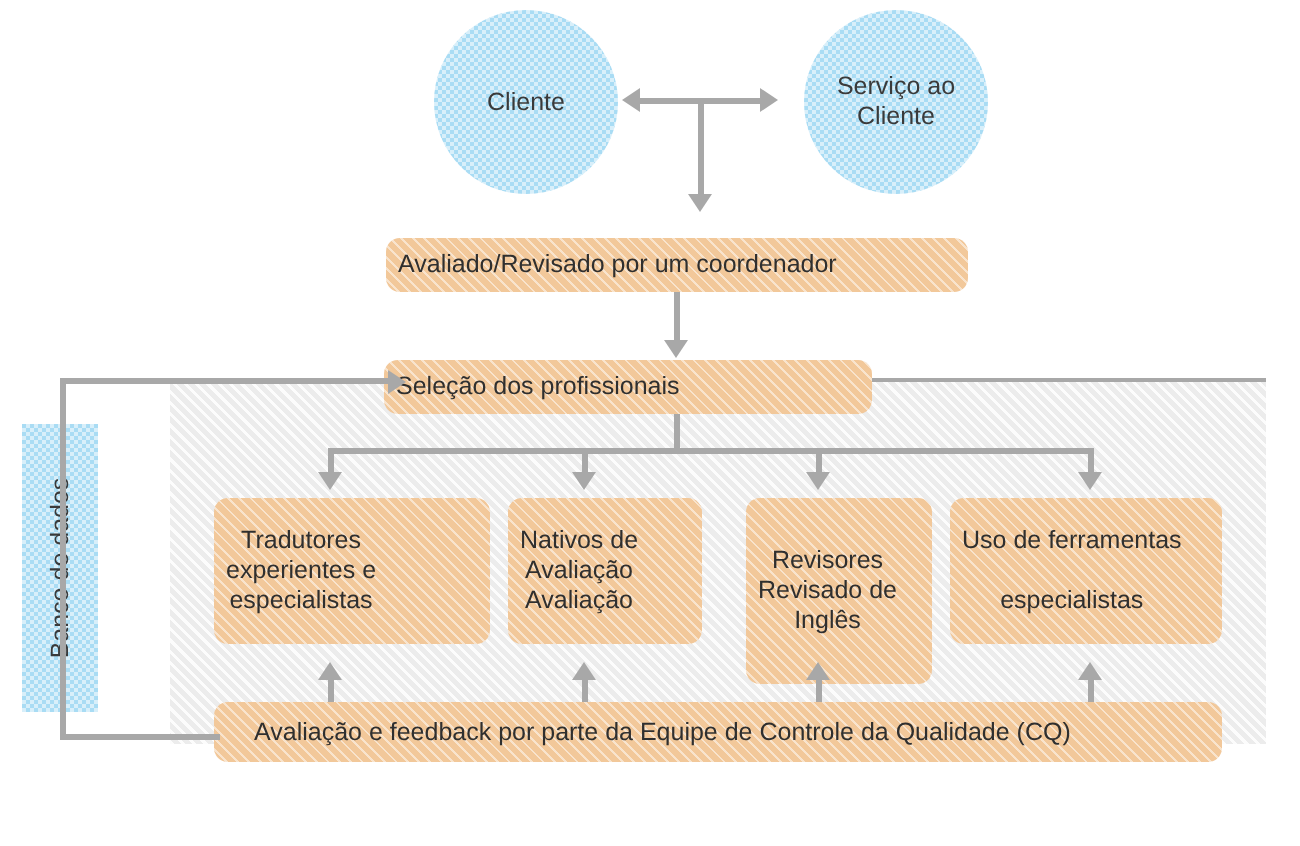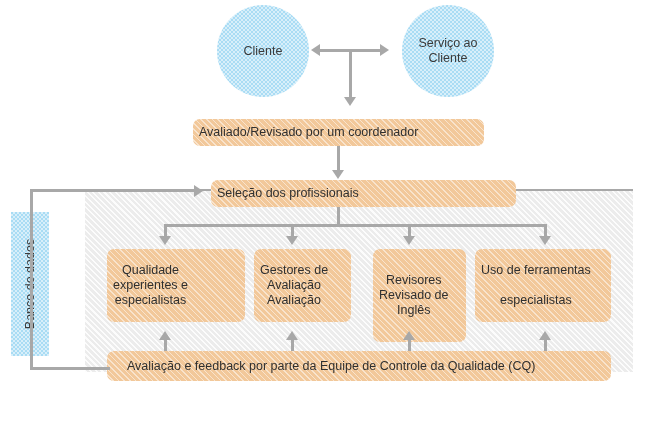--- a/index.html
+++ b/index.html
@@ -50,21 +50,21 @@
   #circle-servico{left:402px;top:5px;width:92px;height:92px;}
 
   
   .box{
     position:absolute;border-radius:7px;
     display:flex;align-items:center;
     text-align:center;color:#2f2f2f;font-size:12.5px;line-height:15px;
     box-sizing:border-box;padding:3px 6px;
   }
   #box-coordenador{left:193px;top:119px;width:291px;height:27px;}
-  #box-selecao{left:211px;top:180px;width:305px;height:27px;}
+  #box-selecao{left:192px;top:180px;width:244px;height:27px;}
   #box-col1{left:107px;top:249px;width:138px;height:73px;}
   #box-col2{left:254px;top:249px;width:97px;height:73px;}
   #box-col3{left:373px;top:249px;width:93px;height:93px;}
   #box-col4{left:475px;top:249px;width:136px;height:73px;}
   #box-cq{left:107px;top:351px;width:504px;height:30px;padding-left:20px;}
 
   
   #db{
     position:absolute;left:11px;top:212px;width:38px;height:144px;
     display:flex;align-items:center;justify-content:center;
@@ -130,29 +130,29 @@
   <div class="arrow ar-down" style="left:286px;top:236px;"></div>
 
   <div class="ln lnv" style="left:408px;top:224px;height:14px;"></div>
   <div class="arrow ar-down" style="left:403px;top:236px;"></div>
 
   <div class="ln lnv" style="left:544px;top:224px;height:14px;"></div>
   <div class="arrow ar-down" style="left:539px;top:236px;"></div>
 
   <div id="box-col1" class="box tex-orange">
     <span>
-      <span>Qualidade</span><br>
+      <span>Tradutores</span><br>
       <span>experientes e</span><br>
       <span>especialistas</span>
     </span>
   </div>
 
   <div id="box-col2" class="box tex-orange">
     <span>
-      <span>Gestores de</span><br>
+      <span>Nativos de</span><br>
       <span>Avaliação</span><br>
       <span>Avaliação</span>
     </span>
   </div>
 
   <div id="box-col3" class="box tex-orange">
     <span>
       <span>Revisores</span><br>
       <span>Revisado de</span><br>
       <span>Inglês</span>

